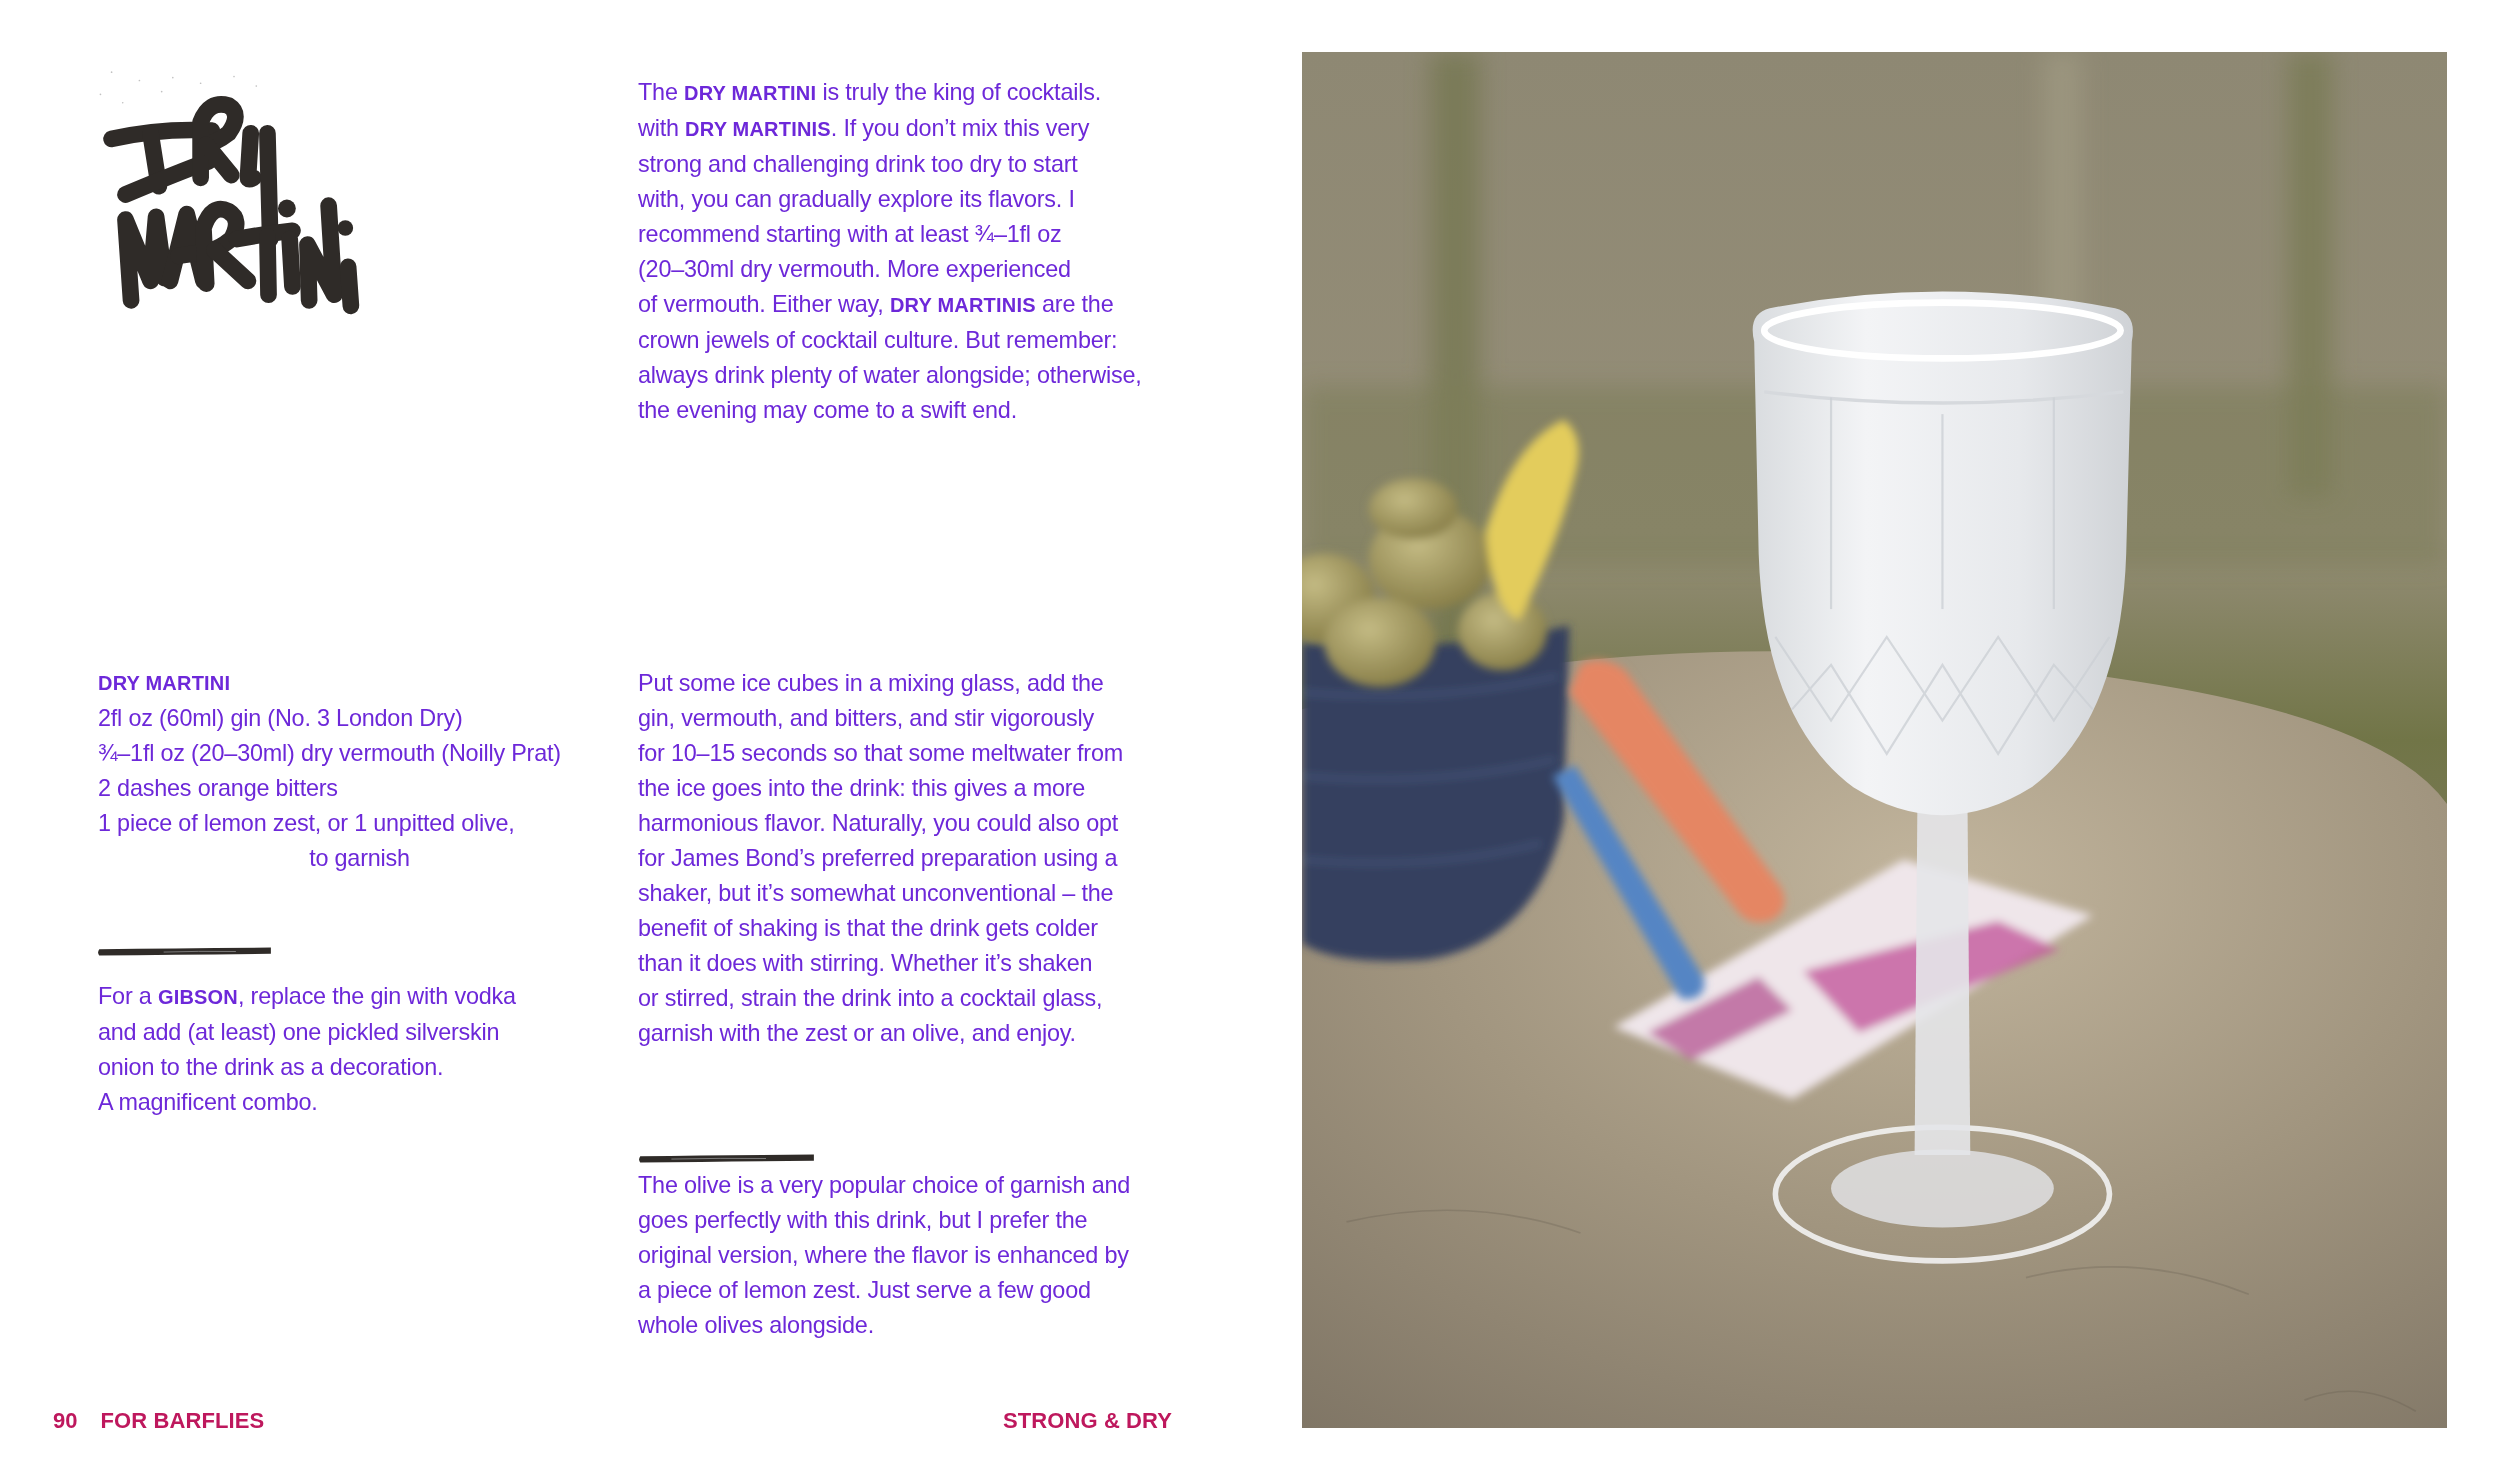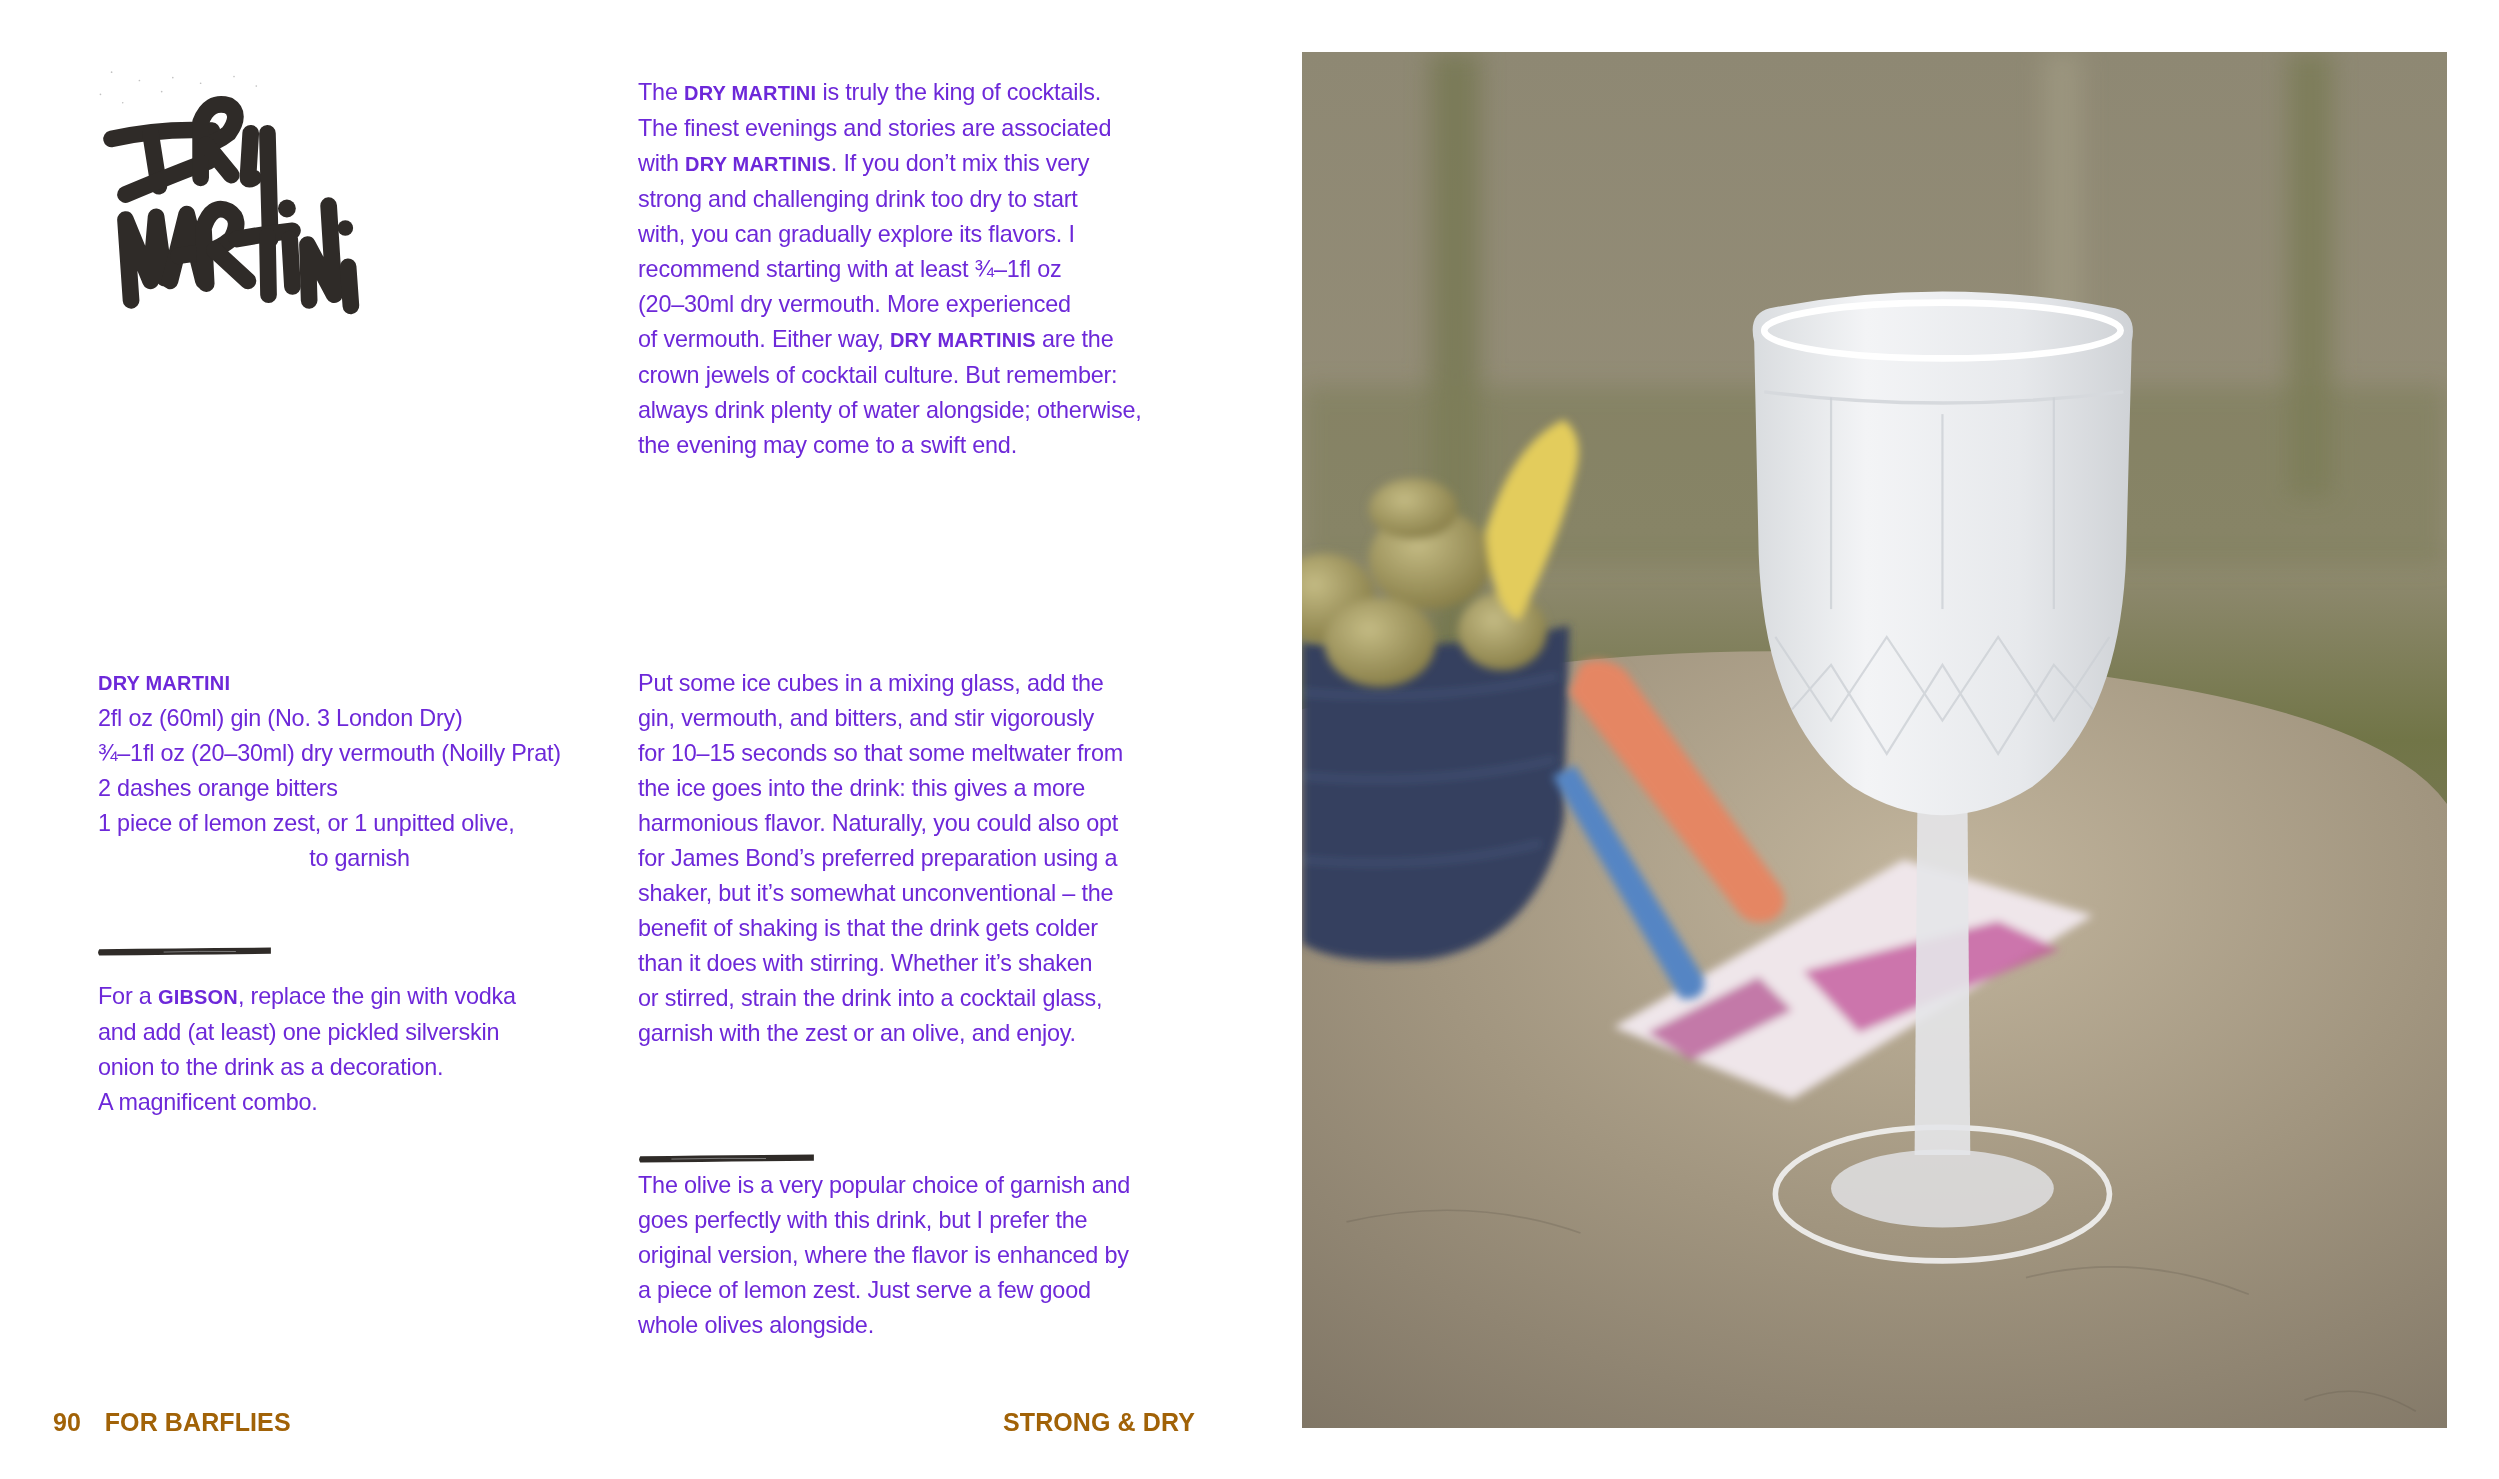--- a/index.html
+++ b/index.html
@@ -27,22 +27,22 @@
     .recipe .ing { display: block; }
     .recipe .ing.indent { padding-left: 22px; text-align: center; }
     .method { left: 638px; top: 666px; width: 535px; }
     .gibson { left: 98px; top: 979px; width: 501px; }
     .olive-note { left: 638px; top: 1168px; width: 535px; }
     .stroke { position: absolute; height: 9px; }
     .stroke svg { width: 100%; height: 100%; display: block; }
     .stroke-1 { left: 97px; top: 947px; width: 175px; }
     .stroke-2 { left: 638px; top: 1154px; width: 177px; }
     .footer {
-      position: absolute; top: 1408px; font-size: 25px; font-weight: bold;
-      letter-spacing: 0.1px; color: #a16207;
+      position: absolute; top: 1408px; font-size: 22px; font-weight: bold;
+      letter-spacing: 0.1px; color: #be185d;
     }
     .footer-left { left: 53px; }
     .footer-left .page-num { margin-right: 16.7px; }
     .footer-right { left: 1003px; }
     .photo {
       position: absolute; left: 1302px; top: 52px; width: 1145px; height: 1376px;
       overflow: hidden; background: #8a8370;
     }
     .photo svg { width: 100%; height: 100%; display: block; }
   </style>
@@ -97,21 +97,20 @@
         <circle cx="20" cy="60" r="1.5"></circle>
       <circle cx="60" cy="75" r="1.5"></circle>
         <circle cx="130" cy="55" r="1.5"></circle>
         <circle cx="300" cy="45" r="1.5"></circle>
     </g>
   </svg>
 </div>
 
 <div class="body-text intro">
   <div><span>The </span><b>DRY MARTINI</b><span> is truly the king of cocktails.</span></div>
-  <div><span>The finest evenings and stories are associated</span></div>
   <div><span>with </span><b>DRY MARTINIS</b><span>. If you don’t mix this very</span></div>
   <div><span>strong and challenging drink too dry to start</span></div>
   <div><span>with, you can gradually explore its flavors. I</span></div>
   <div><span>recommend starting with at least ¾–1fl oz</span></div>
   <div><span>(20–30ml dry vermouth. More experienced</span></div>
   <div><span>of vermouth. Either way, </span><b>DRY MARTINIS</b><span> are the</span></div>
   <div><span>crown jewels of cocktail culture. But remember:</span></div>
   <div><span>always drink plenty of water alongside; otherwise,</span></div>
   <div><span>the evening may come to a swift end.</span></div>
 </div>

